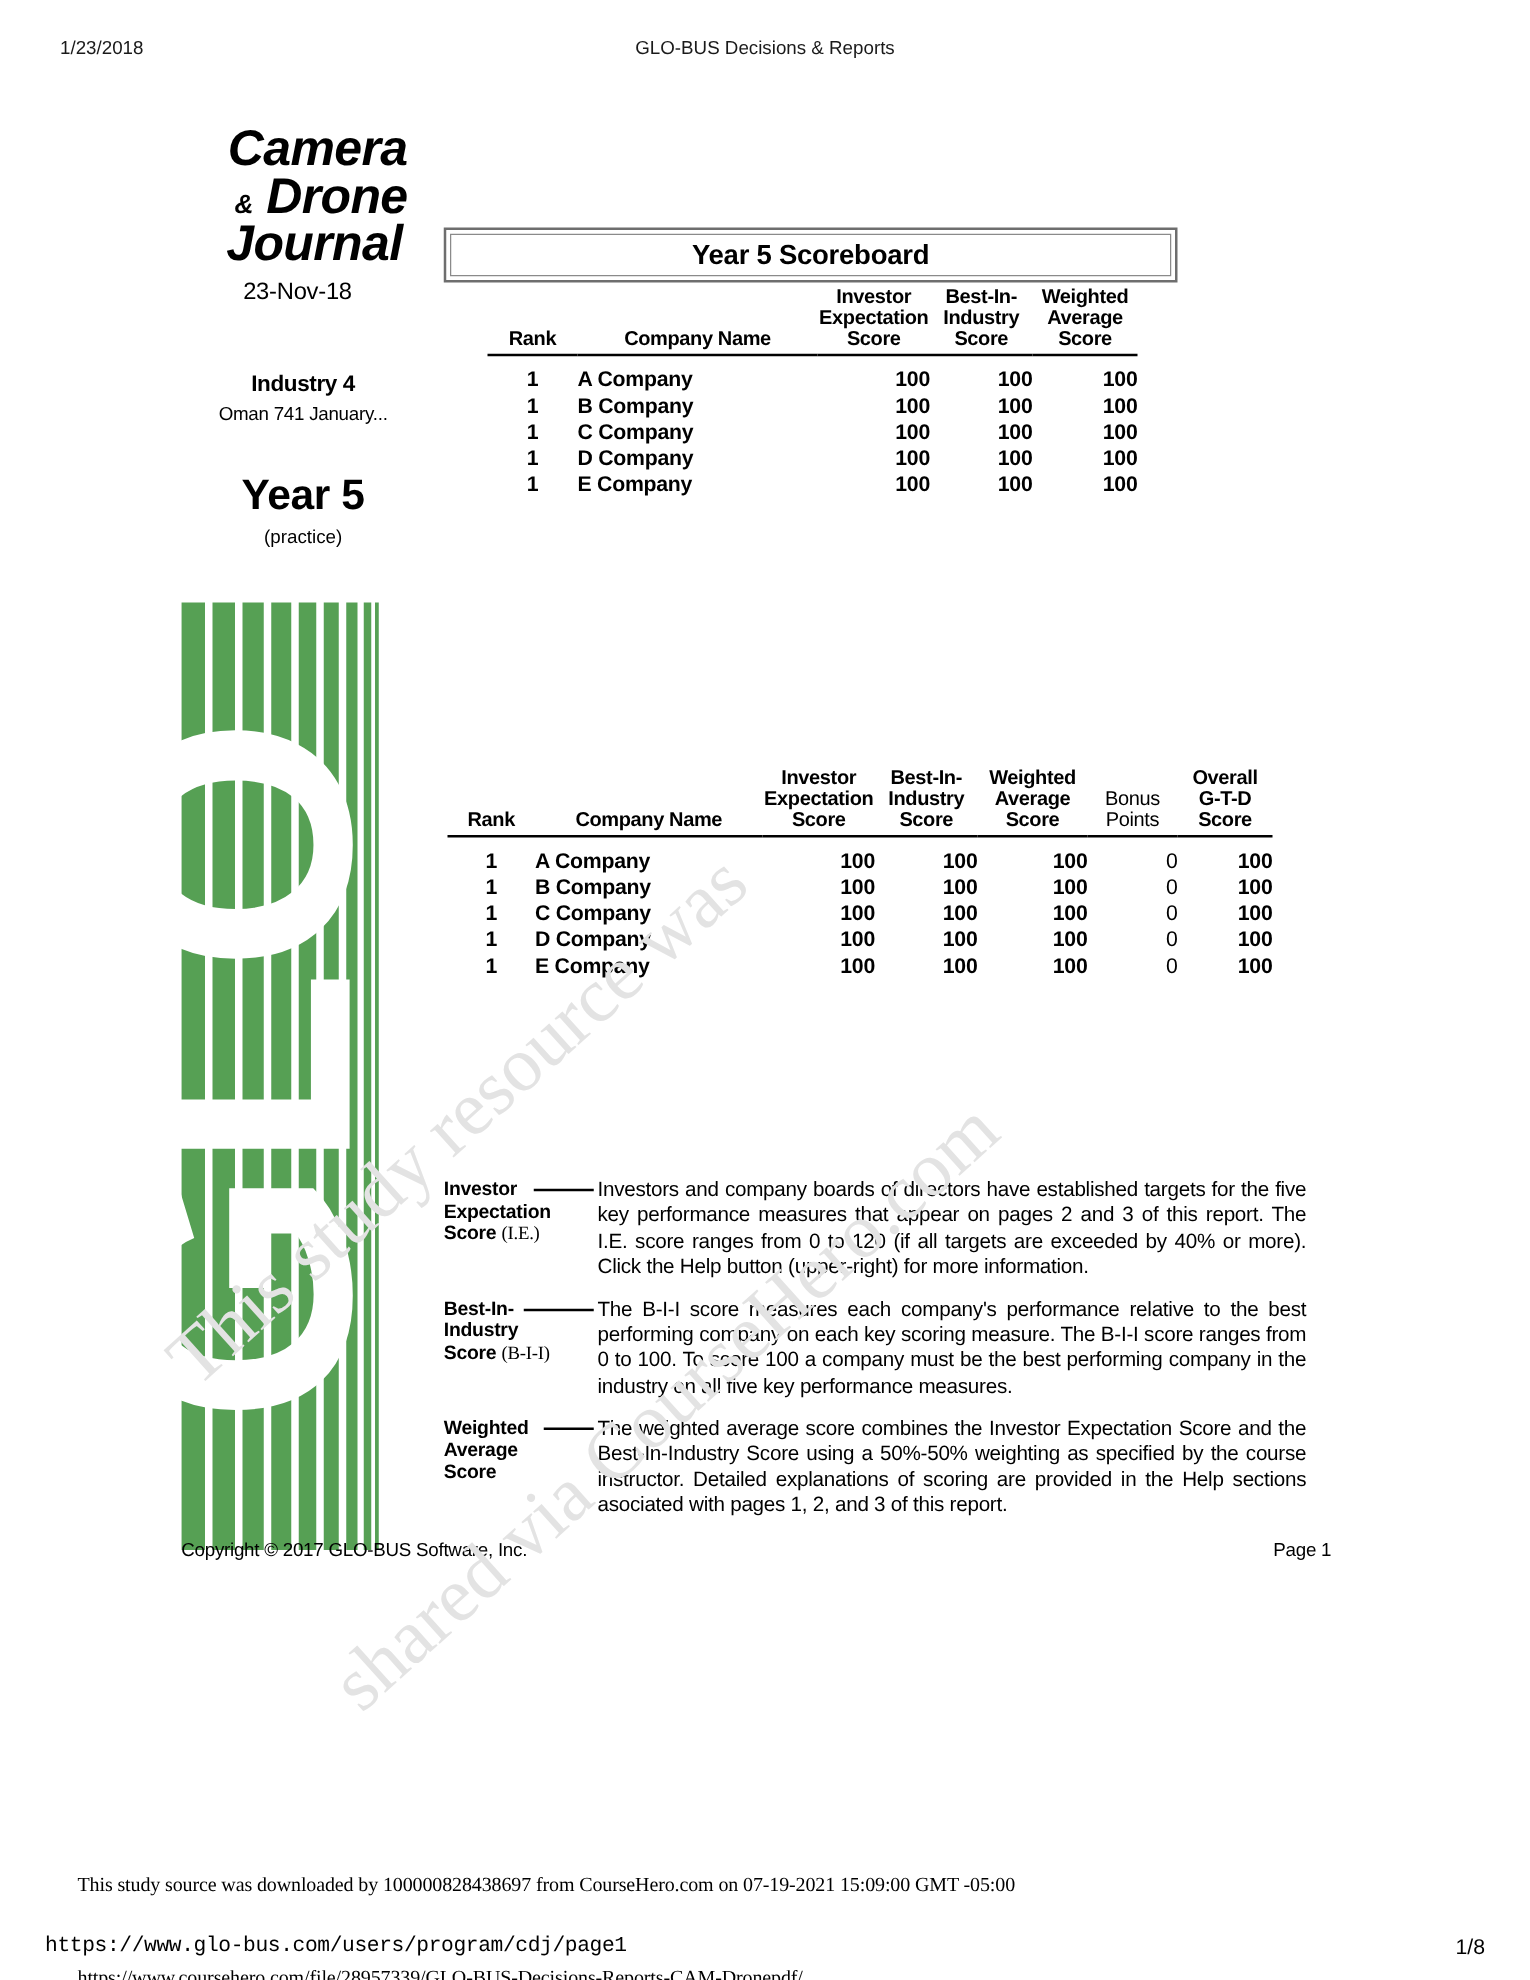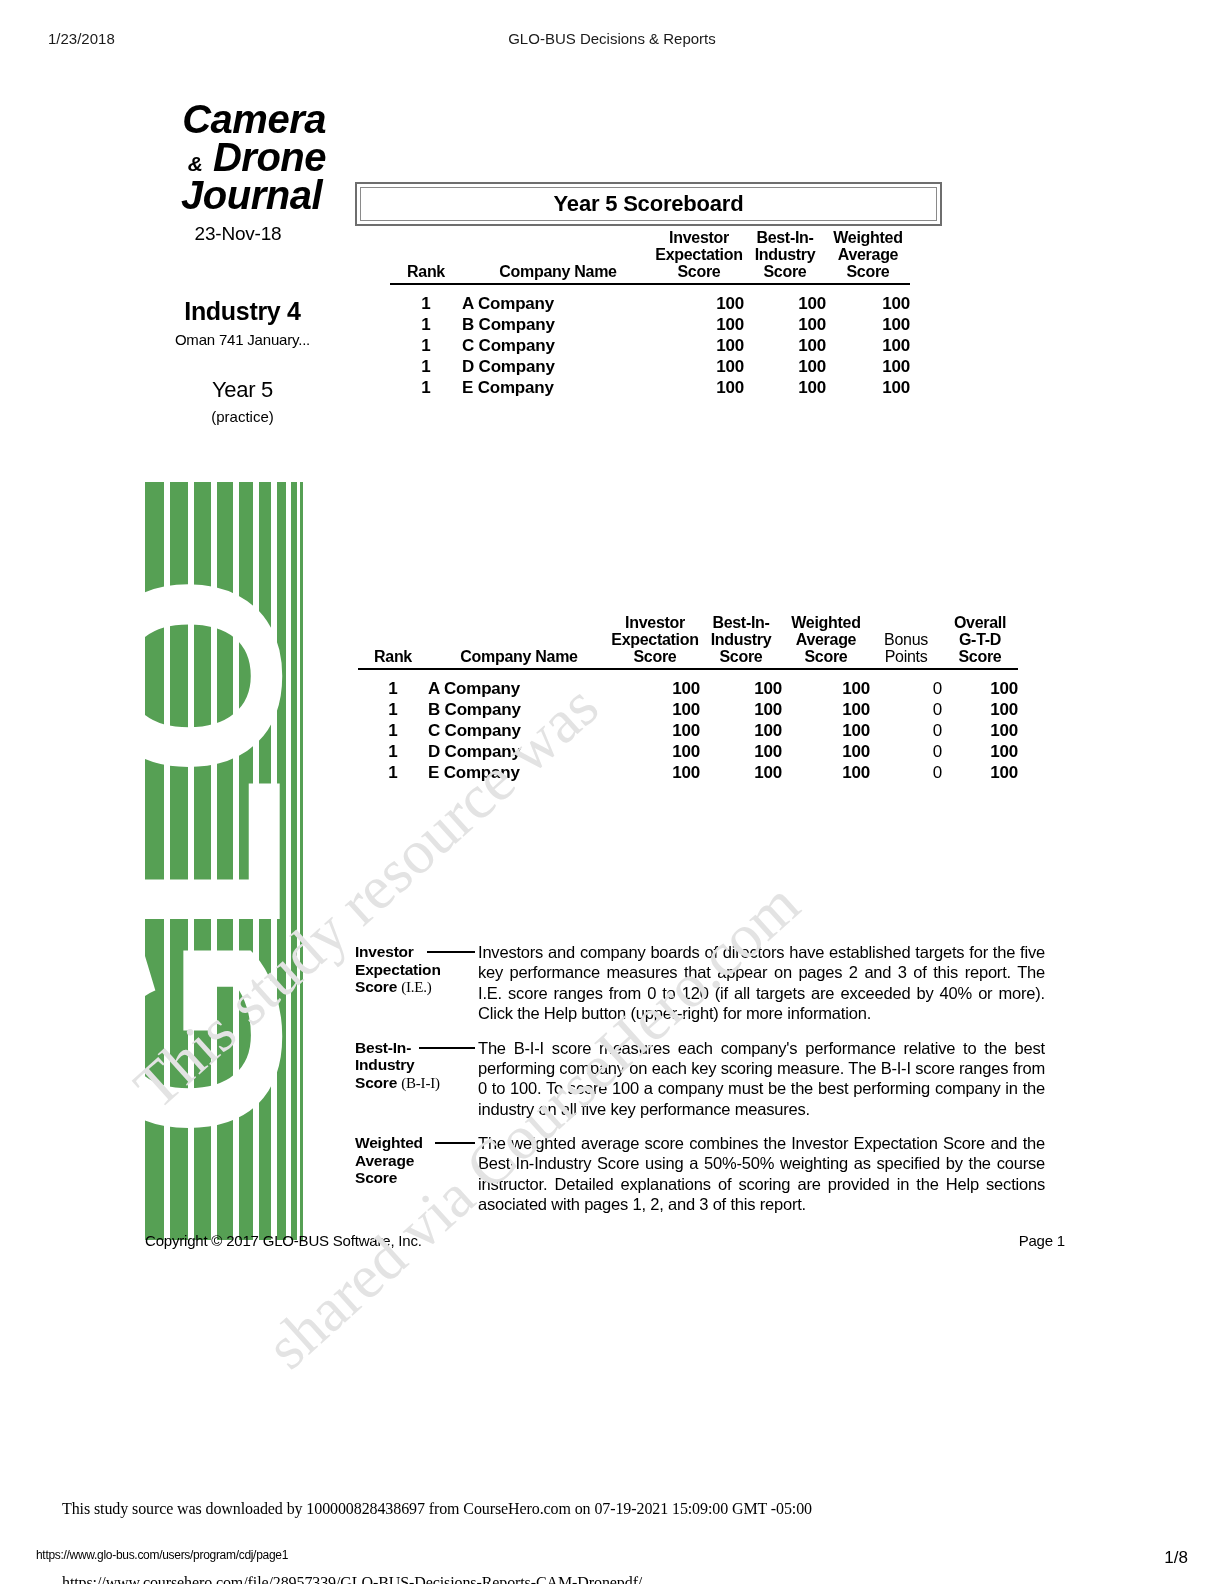--- a/index.html
+++ b/index.html
@@ -79,40 +79,40 @@
   }
 
   .industry-block {
     position: absolute;
     left: 140px;
     top: 225px;
     width: 205px;
     text-align: center;
   }
   .industry-name {
-    font-size: 25px;
+    font-size: 18px;
     font-weight: bold;
     letter-spacing: -0.3px;
   }
   .industry-sub {
     font-size: 15px;
     margin-top: 5px;
     letter-spacing: -0.2px;
   }
 
   .year-block {
     position: absolute;
     left: 140px;
     top: 305px;
     width: 205px;
     text-align: center;
   }
   .year-name {
-    font-size: 22px;
-    font-weight: normal;
+    font-size: 34px;
+    font-weight: bold;
     letter-spacing: -0.3px;
   }
   .year-sub {
     font-size: 15px;
     margin-top: 5px;
   }
 
   
   .logo-band {
     position: absolute;
@@ -274,22 +274,23 @@
     left: 62px;
     top: 0;
     font-family: "Liberation Serif", serif;
     font-size: 16px;
     letter-spacing: -0.1px;
   }
   .ch-url-left {
     position: absolute;
     left: 36px;
     top: 48px;
-    font-size: 12px;
+    font-size: 17px;
     letter-spacing: -0.3px;
+    font-family: Liberation Mono, monospace;
   }
   .ch-pages {
     position: absolute;
     right: 36px;
     top: 48px;
     font-size: 17px;
   }
   .ch-url-bottom {
     position: absolute;
     left: 62px;

